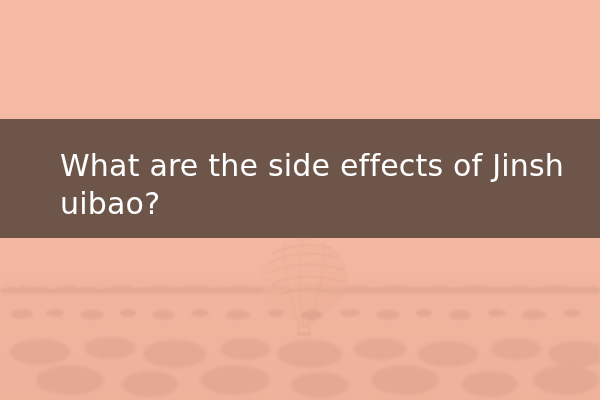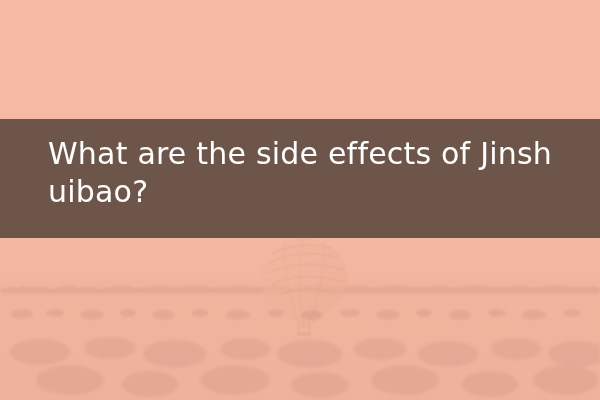--- a/index.html
+++ b/index.html
@@ -120,21 +120,21 @@
     height: 119px;
     background: #6d5549;
     box-sizing: border-box;
   }
 
   .caption-text {
     position: absolute;
     left: 48px;
     top: 16px;
     width: 504px;
-    margin: 0;
+    margin: 12px;
     color: #ffffff;
     font-family: "DejaVu Sans", sans-serif;
     font-size: 30px;
     line-height: 38px;
     font-weight: 400;
     letter-spacing: 0.2px;
     text-align: justify;
     text-align-last: left;
     -webkit-hyphens: none;
     hyphens: none;

